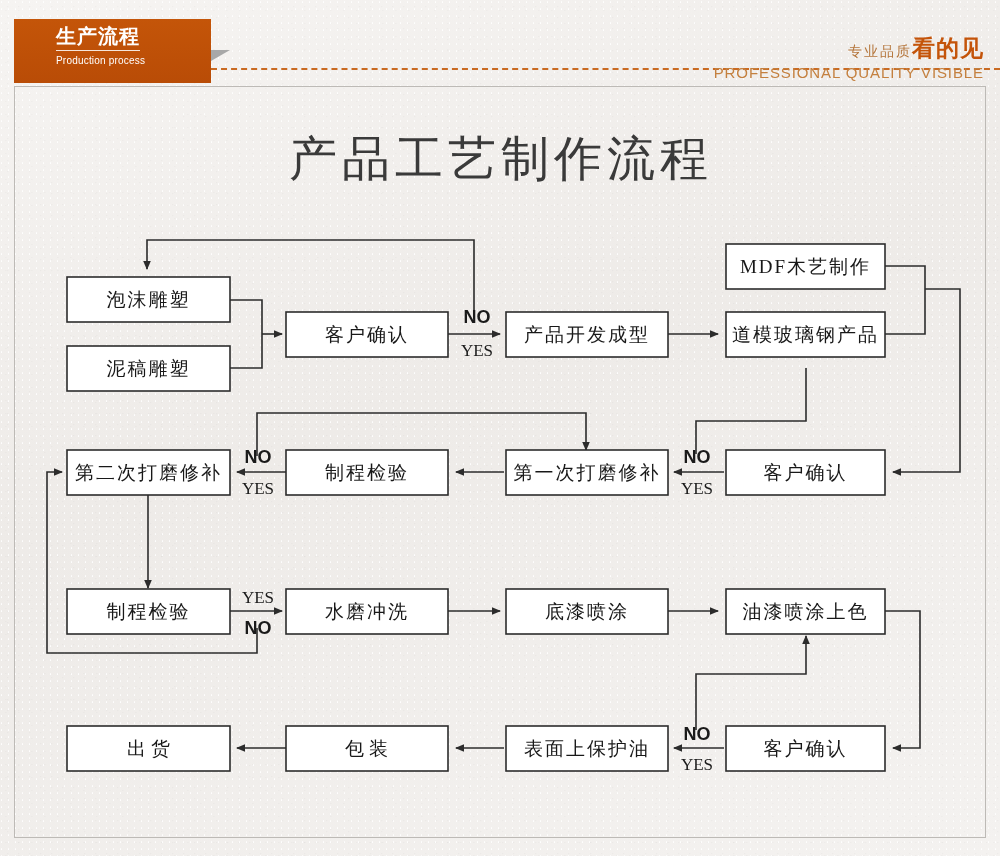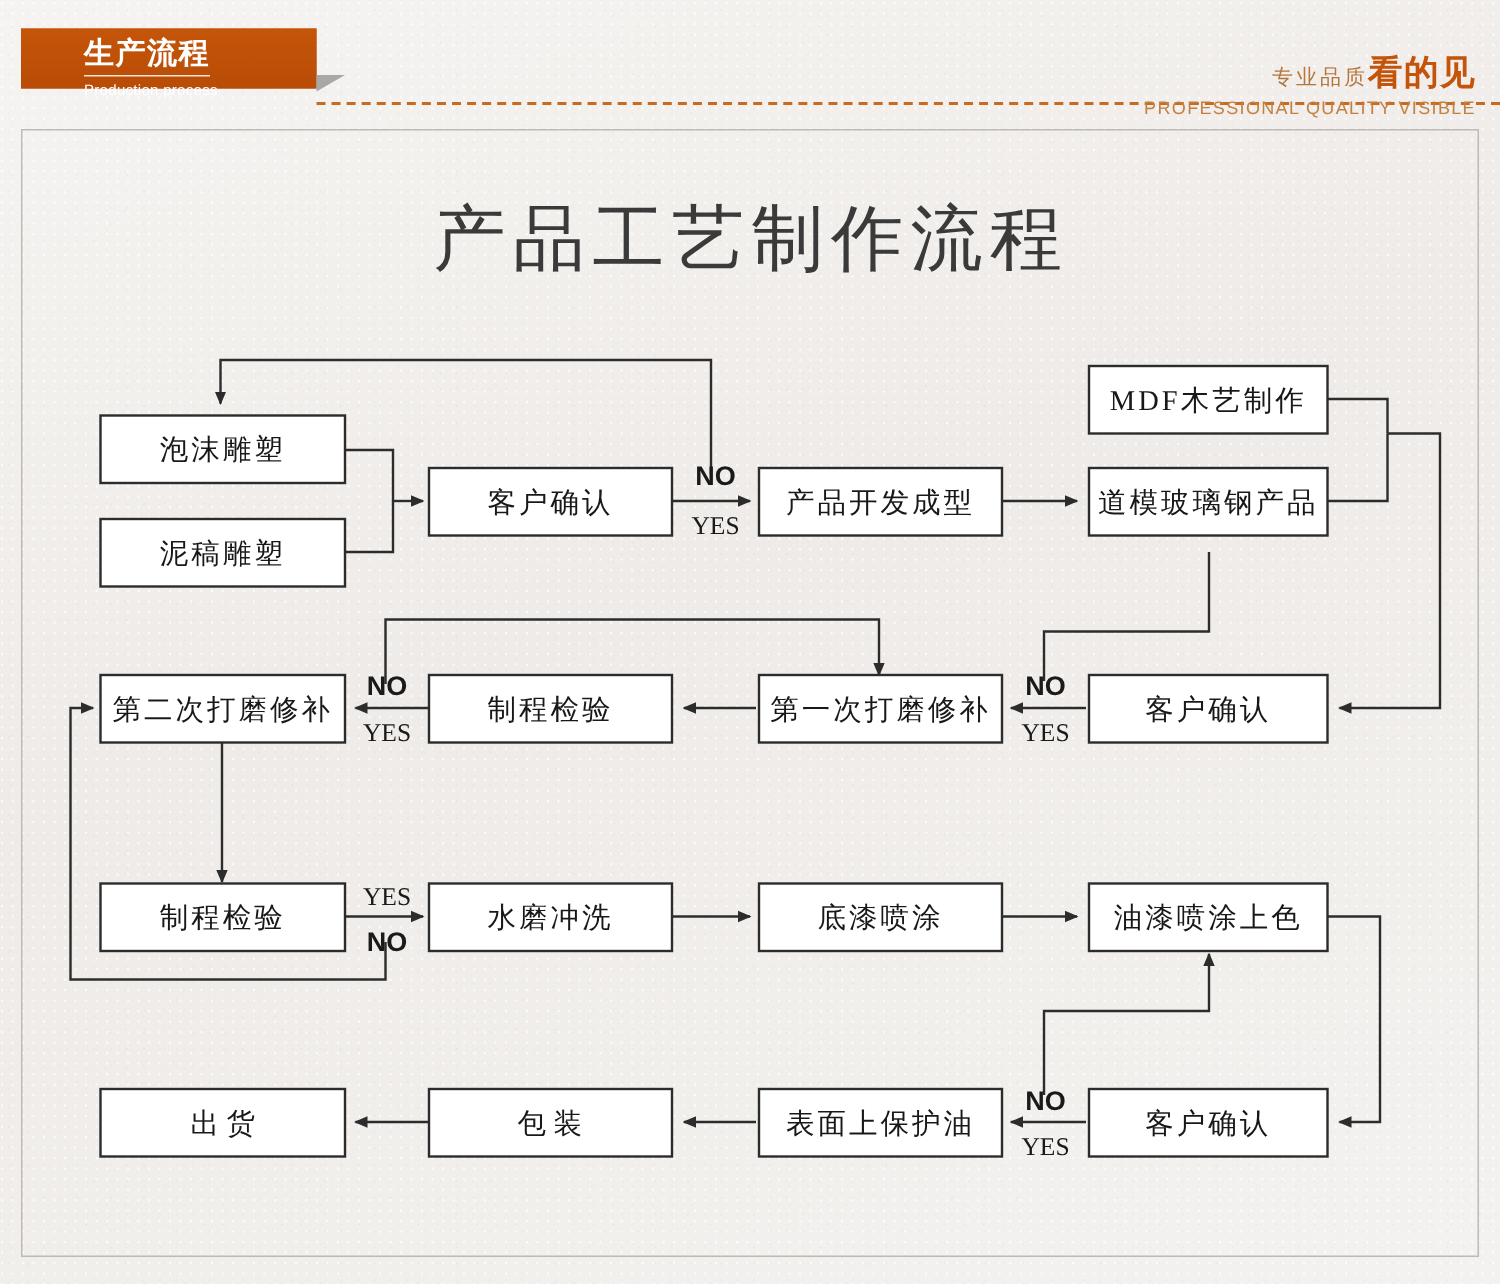--- a/index.html
+++ b/index.html
@@ -18,21 +18,21 @@
       linear-gradient(160deg, #f6f4f2 0%, #eeebe8 45%, #f4f2f0 100%);
     background-size: 7px 7px, 11px 11px, 13px 13px, 100% 100%;
     overflow: hidden;
   }
 
   
   #header { position: absolute; left: 0; top: 0; width: 1000px; height: 84px; }
 
   #banner-tab {
     position: absolute; left: 14px; top: 19px;
-    width: 197px; height: 40px;
+    width: 197px; height: 64px;
     background: #bf5008;
     background-image: linear-gradient(180deg, #c45509 0%, #b94c06 100%);
     color: #fff;
     padding: 4px 0 0 42px;
   }
   #banner-cn {
     font-family: "Liberation Sans", "DejaVu Sans", sans-serif;
     font-size: 20px; font-weight: bold; letter-spacing: 1px;
     line-height: 26px;
     border-bottom: 1px solid rgba(255,255,255,0.85);
@@ -59,21 +59,21 @@
   #slogan-cn .sm {
     font-family: "Liberation Sans", "DejaVu Sans", sans-serif;
     font-size: 14px; color: #b5763c; letter-spacing: 2px;
   }
   #slogan-cn .lg {
     font-family: "Liberation Sans", "DejaVu Sans", sans-serif;
     font-size: 23px; font-weight: bold; color: #c4540a; letter-spacing: 1px;
   }
   #slogan-en {
     font-family: "Liberation Sans", "DejaVu Sans", sans-serif;
-    font-size: 12px; color: #c4803f; letter-spacing: .9px; margin-top: 1px;
+    font-size: 15px; color: #c4803f; letter-spacing: .9px; margin-top: 1px;
   }
 
   
   #panel {
     position: absolute; left: 14px; top: 86px;
     width: 972px; height: 752px;
     border: 1px solid #bdbab6;
     background: transparent;
   }
 

